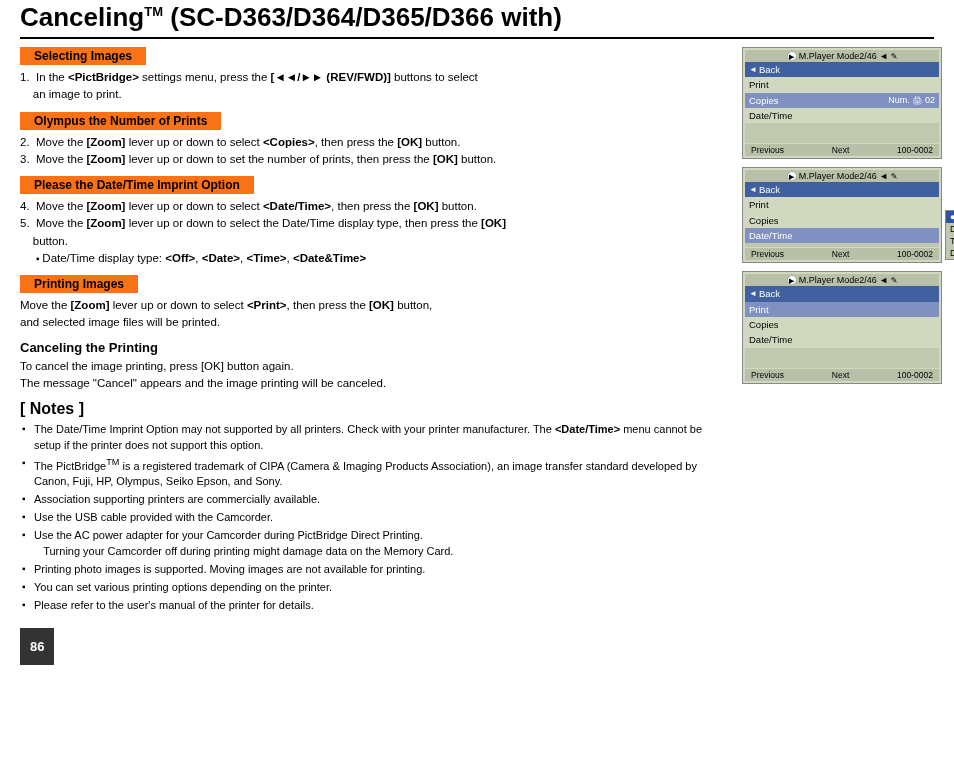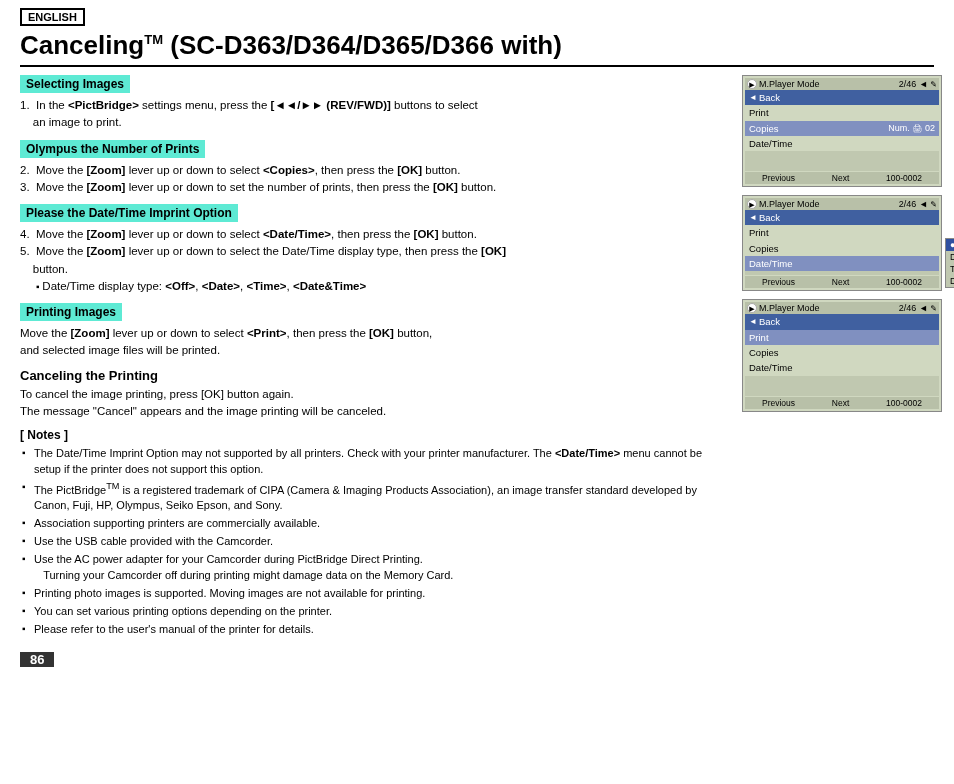--- a/index.html
+++ b/index.html
@@ -50,22 +50,22 @@
       padding: 8px 12px 8px 20px;
     }
     .right-content {
       width: 220px;
       padding: 8px 12px 8px 8px;
       display: flex;
       flex-direction: column;
       gap: 8px;
     }
     .section-header {
-      background: #5eead4;
-      padding: 2px 6px;
+      background: #f97316;
+      padding: 2px 14px;
       font-weight: bold;
       font-size: 12px;
       margin-bottom: 4px;
       display: inline-block;
     }
     .section-block {
       margin-bottom: 8px;
     }
     .section-content {
       font-size: 11.5px;
@@ -80,21 +80,21 @@
     }
     .sub-list li::before {
       content: "▪ ";
       font-size: 10px;
     }
     .notes-section {
       margin-top: 6px;
     }
     .notes-title {
       font-weight: bold;
-      font-size: 12px;
+      font-size: 16px;
       margin-bottom: 4px;
     }
     .notes-list {
       list-style: none;
       padding-left: 0;
     }
     .notes-list li {
       padding-left: 14px;
       position: relative;
       font-size: 11px;
@@ -106,35 +106,35 @@
       position: absolute;
       left: 2px;
       font-size: 10px;
     }
     .page-num-box {
       display: inline-block;
       background: #333;
       color: #fff;
       font-weight: bold;
       font-size: 13px;
-      padding: 0 10px;
+      padding: 11px 10px;
       margin-top: 6px;
     }
     
     .lcd-screen {
       width: 200px;
       background: #d0d8c0;
       border: 1px solid #888;
       font-size: 9px;
       padding: 2px;
       position: relative;
     }
     .lcd-top-bar {
       display: flex;
-      justify-content: space-between;
+      justify-content: center;
       align-items: center;
       padding: 1px 2px;
       font-size: 9px;
       background: #b8c0a8;
     }
     .lcd-row {
       display: flex;
       align-items: center;
       padding: 1px 4px;
       font-size: 9.5px;
@@ -152,43 +152,40 @@
       font-size: 8px;
       margin-right: 2px;
     }
     .lcd-row-value {
       margin-left: auto;
       font-size: 9px;
     }
     .lcd-bottom {
       display: flex;
       justify-content: space-between;
-      padding: 1px 17px;
+      padding: 1px 6px;
       font-size: 8.5px;
       background: #b8c0a8;
       margin-top: 1px;
     }
     .lcd-icon-bar {
       display: flex;
       align-items: center;
       gap: 2px;
     }
     .divider-line {
       border-bottom: 2px solid #000;
       margin: 0 20px 0 20px;
     }
   </style>
 </head>
 <body>
 
 <div class="page">
 
-  <div class="top-bar">
-    <span class="english-badge">ENGLISH</span>
-  </div>
 
   <div style="padding: 2px 20px 4px 20px;">
     <h1 class="main-title" style="border-bottom: none; margin: 0; padding: 0; font-size: 26px; font-weight: bold;">
       <span>Canceling</span><sup>TM</sup><span> (SC-D363/D364/D365/D366 with)</span>
     </h1>
   </div>
   <div class="divider-line"></div>
 
   <div class="content-area">
 

